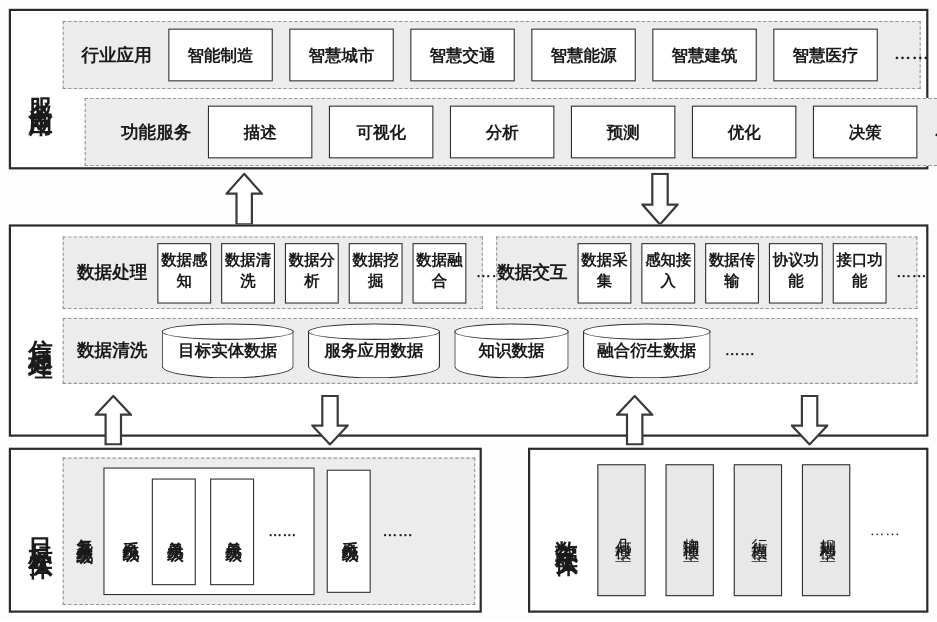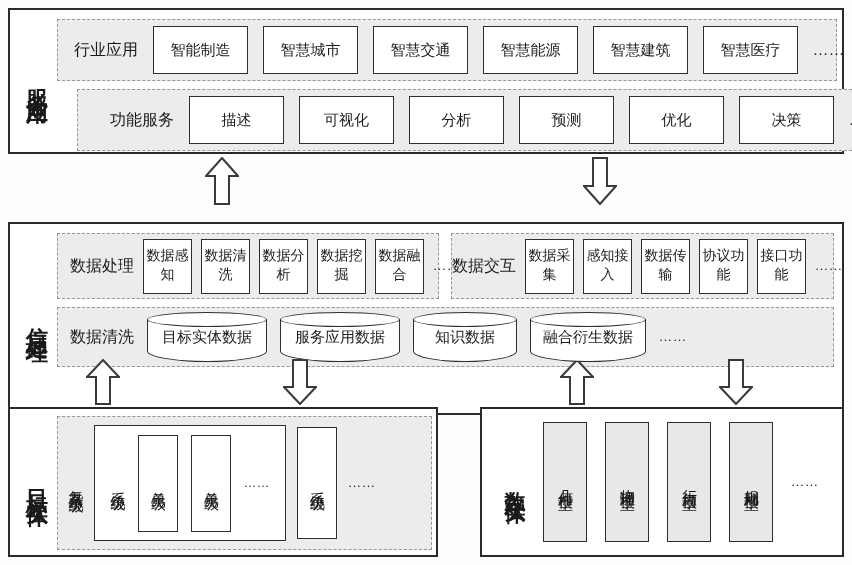--- a/index.html
+++ b/index.html
@@ -11,21 +11,21 @@
   
   .panel{position:absolute;background:#fff;border:2px solid #2a2a2a;box-sizing:border-box;}
   .vlabel{
     position:absolute;top:0;bottom:0;display:flex;align-items:center;justify-content:center;
     writing-mode:vertical-rl;text-orientation:upright;
     font-weight:bold;font-size:22px;letter-spacing:5px;line-height:1;
   }
   
   .strip{
     position:absolute;background:#ececec;border:1px dashed #979797;box-sizing:border-box;
-    display:flex;align-items:center;
+    display:flex;align-items:center;font-weight:bold;
   }
   .rowlabel{font-size:16px;flex:0 0 auto;white-space:nowrap;}
   .wbox{
     background:#fff;border:1.5px solid #2e2e2e;box-sizing:border-box;
     display:flex;align-items:center;justify-content:center;text-align:center;
     font-size:15px;flex:0 0 auto;
   }
   .wbox.big{width:95px;height:48px;}
   .wbox.small{width:49px;height:55px;font-size:14px;line-height:1.35;padding:1px;}
   .more{font-size:15px;letter-spacing:1px;white-space:nowrap;flex:0 0 auto;}
@@ -87,21 +87,21 @@
     </div>
   </section>
 
   <svg class="arrow" style="left:205px;top:157px;" width="34" height="48" viewBox="0 0 34 48">
     <polygon points="17,1 33,19 24,19 24,47 10,47 10,19 1,19" fill="#fff" stroke="#3a3a3a" stroke-width="2"></polygon>
   </svg>
   <svg class="arrow" style="left:583px;top:157px;" width="34" height="48" viewBox="0 0 34 48">
     <polygon points="17,47 1,29 10,29 10,1 24,1 24,29 33,29" fill="#fff" stroke="#3a3a3a" stroke-width="2"></polygon>
   </svg>
 
-  <section class="panel" style="left:8px;top:222px;width:836px;height:193px;">
+  <section class="panel" style="left:8px;top:204px;width:836px;height:193px;">
     <div class="vlabel" style="left:8px;width:38px;">信息处理</div>
 
     <div class="strip" style="left:47px;top:9px;width:382px;height:66px;padding-left:12px;gap:9px;">
       <span class="rowlabel">数据处理</span>
       <span class="wbox small">数据感知</span>
       <span class="wbox small">数据清洗</span>
       <span class="wbox small">数据分析</span>
       <span class="wbox small">数据挖掘</span>
       <span class="wbox small">数据融合</span>
       <span class="more" style="font-size:13px;">……</span>

